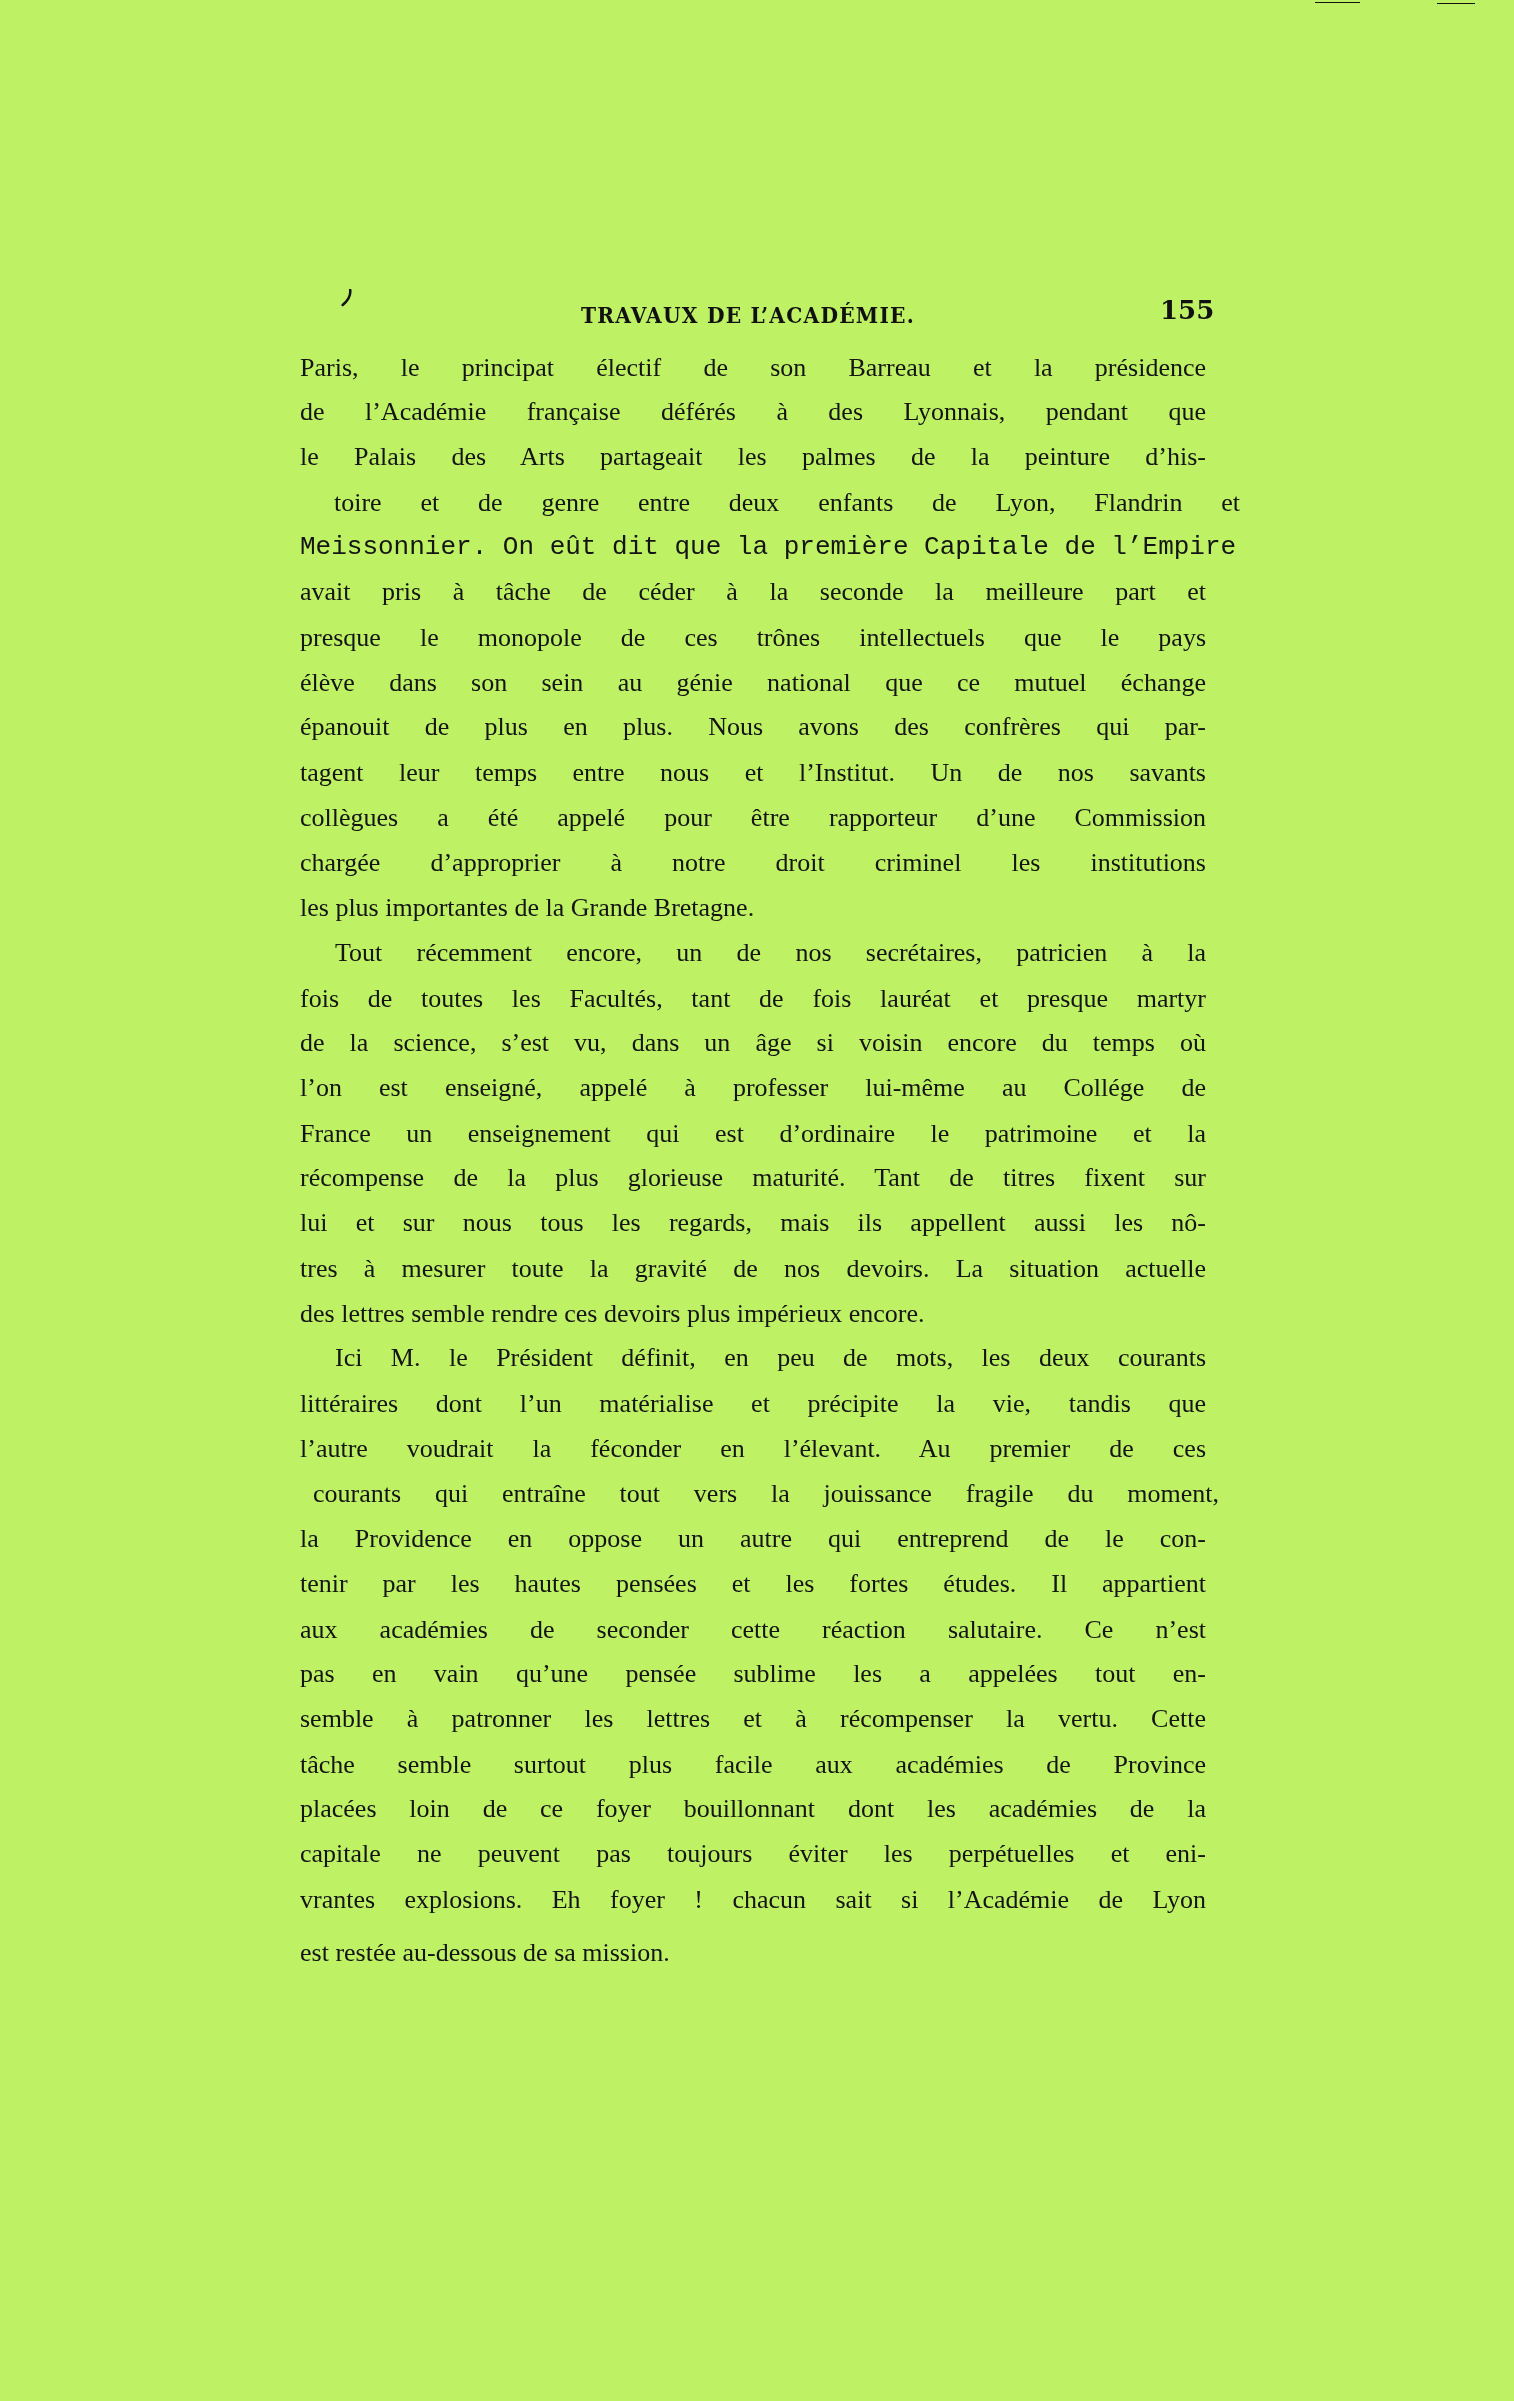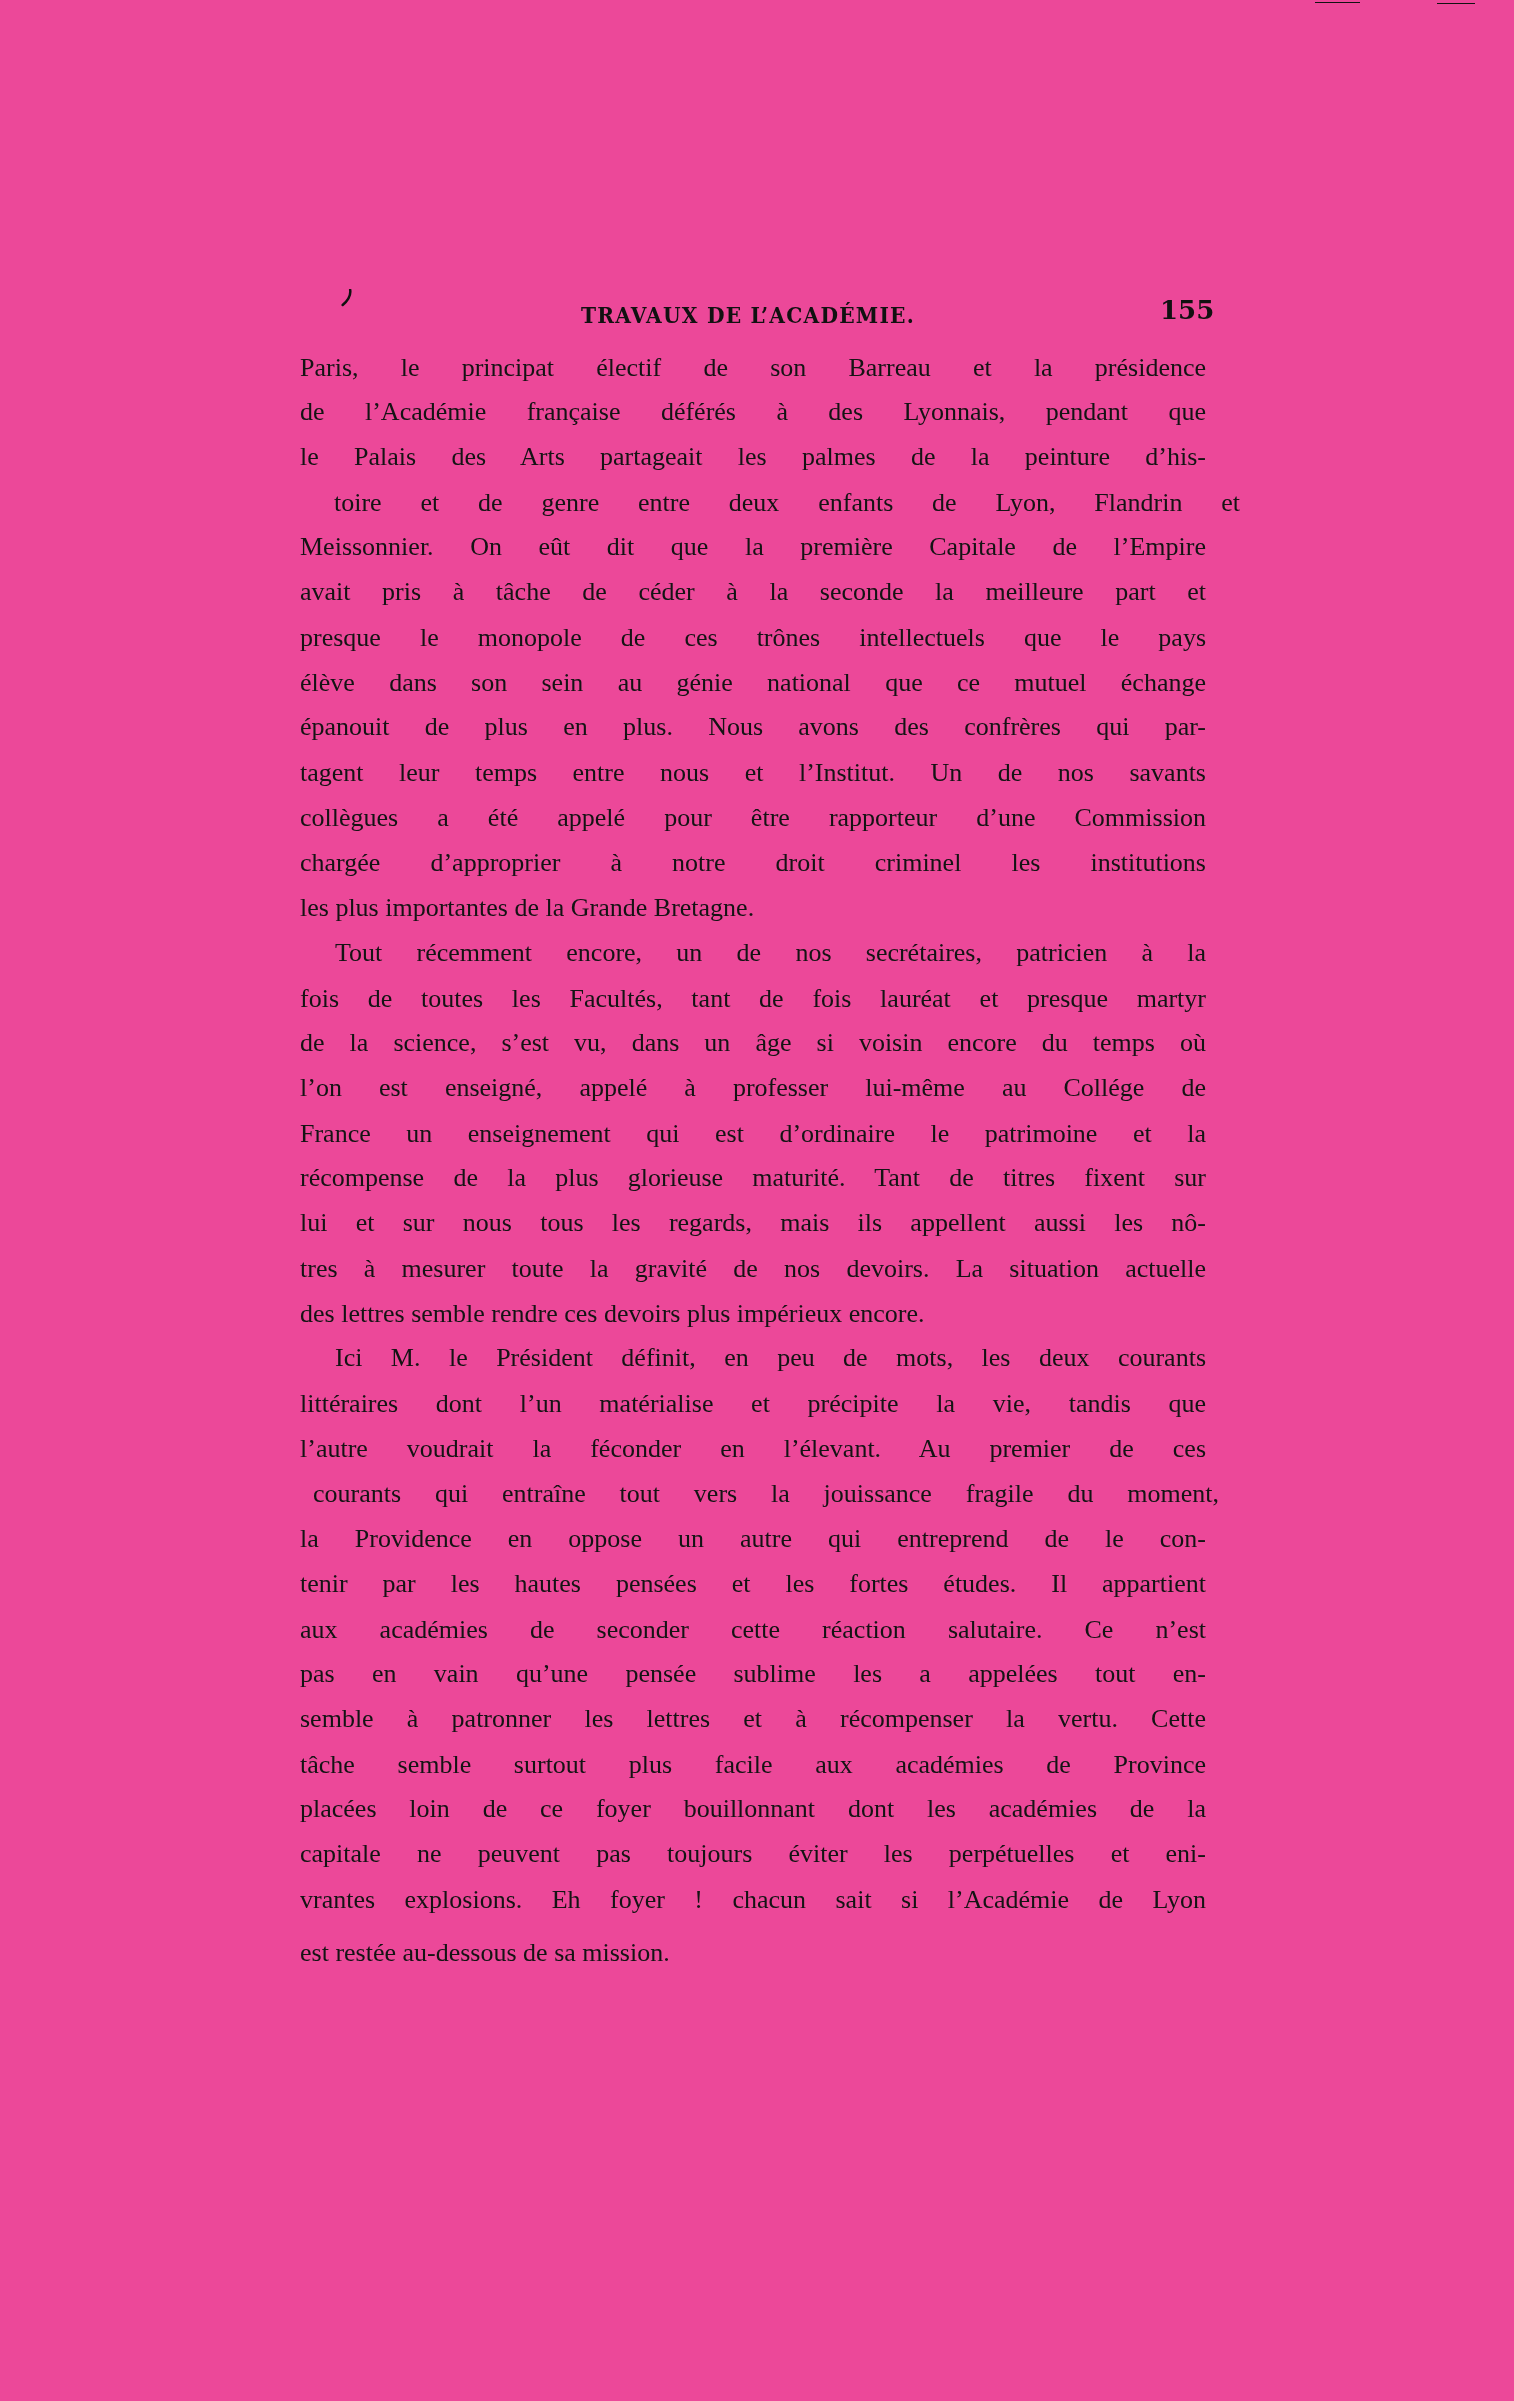--- a/index.html
+++ b/index.html
@@ -1,17 +1,17 @@
 <!DOCTYPE html>
 <html style="font-size:13.4px"><head>
 <meta charset="utf-8">
 <style>
   html, body { margin: 0; padding: 0; background: #ffffff; }
   body { width: 1515px; height: 2401px; position: relative; overflow: hidden; }
-  .page { position: absolute; left: 0; top: 0; width: 1515px; height: 2401px; background: #ec4899; }
+  .page { position: absolute; left: 0; top: 0; width: 1515px; height: 2401px; background: #bef264; }
   .scan-line { position: absolute; height: 1.7px; background: #111; }
   .mark { position: absolute; left: 341px; top: 289px; width: 11.7px; height: 18.5px; }
   .running-head {
     position: absolute; left: 581px; top: 302px;
     font-family: "DejaVu Serif", serif; font-weight: bold;
     font-size: 22px; letter-spacing: 1.3px; color: #111;
     transform: scaleX(0.92); transform-origin: left top;
   }
   .folio {
     position: absolute; left: 1160px; top: 295px; width: 46px; text-align: right;
@@ -43,21 +43,21 @@
   <div class="running-head">TRAVAUX DE L’ACADÉMIE.</div>
   <div class="folio">155</div>
 
   <div class="body-text">
 
     <div>
       <div class="line" style="top:347px;">Paris, le principat électif de son Barreau et la présidence</div>
       <div class="line" style="top:391px;">de l’Académie française déférés à des Lyonnais, pendant que</div>
       <div class="line" style="top:436px;">le Palais des Arts partageait les palmes de la peinture d’his-</div>
       <div class="line" style="top:482px;margin-left:34px;">toire et de genre entre deux enfants de Lyon, Flandrin et</div>
-      <div class="line" style="top:526px;">Meissonnier. On eût dit que la première Capitale de l’Empire</div>
+      <div class="line" style="top:526px;font-family:Liberation Mono, monospace;">Meissonnier. On eût dit que la première Capitale de l’Empire</div>
       <div class="line" style="top:571px;">avait pris à tâche de céder à la seconde la meilleure part et</div>
       <div class="line" style="top:617px;">presque le monopole de ces trônes intellectuels que le pays</div>
       <div class="line" style="top:662px;">élève dans son sein au génie national que ce mutuel échange</div>
       <div class="line" style="top:706px;">épanouit de plus en plus. Nous avons des confrères qui par-</div>
       <div class="line" style="top:752px;">tagent leur temps entre nous et l’Institut. Un de nos savants</div>
       <div class="line" style="top:797px;">collègues a été appelé pour être rapporteur d’une Commission</div>
       <div class="line" style="top:842px;">chargée d’approprier à notre droit criminel les institutions</div>
       <div class="line last" style="top:887px;">les plus importantes de la Grande Bretagne.</div>
     </div>
 

